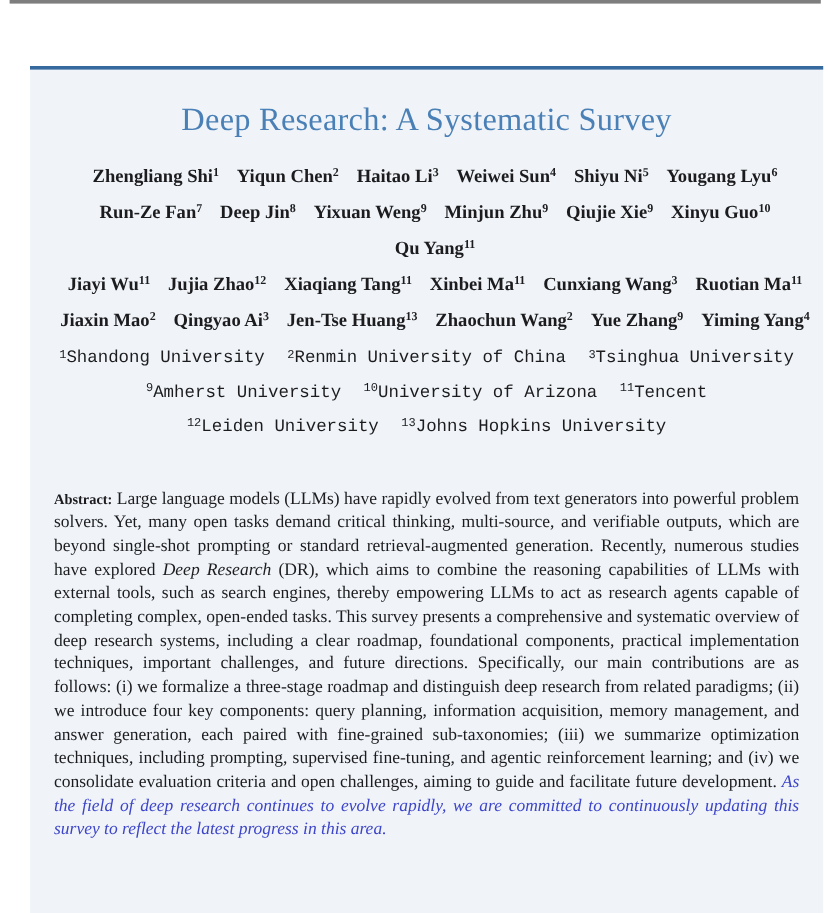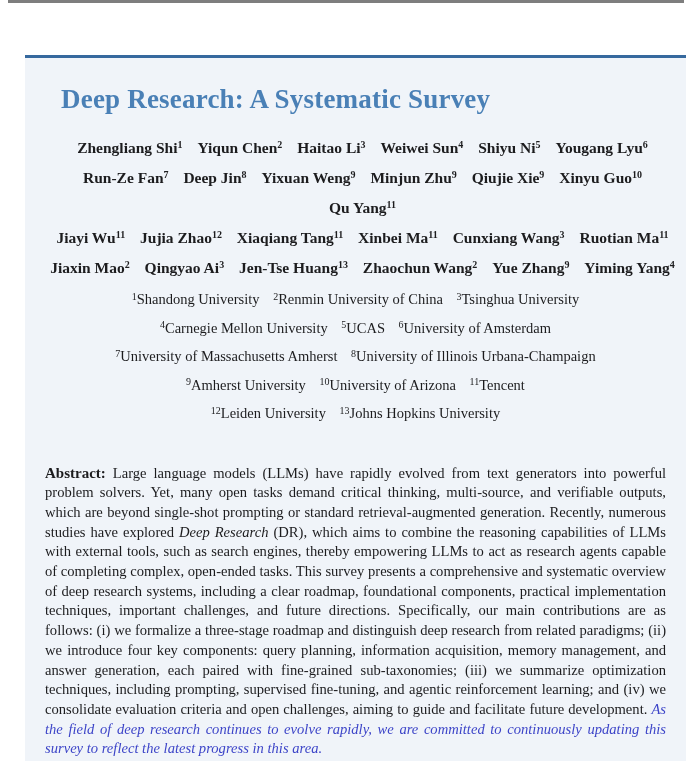--- a/index.html
+++ b/index.html
@@ -21,53 +21,53 @@
     width: 661px; height: 706px;
     background: #f0f4f9;
     box-sizing: border-box;
   }
   .rule {
     width: 100%; height: 3px;
     background: #36699e;
   }
   .title {
     margin: 26px 0 18px 0;
+    text-align: center;
     font-size: 27px;
-    font-weight: bold;
+    font-weight: normal;
     color: #4a80b6;
     letter-spacing: 0.2px;
-    padding-left: 36px;
   }
   .authors { text-align: center; font-size: 15.5px; font-weight: bold; color: #1c1c1e; }
   .aline { line-height: 30px; padding-left: 14px; }
   .author { margin: 0 5.5px; white-space: nowrap; }
   .sup {
     font-size: 10px;
     font-weight: bold;
     position: relative; top: -5.5px;
     vertical-align: baseline;
     line-height: 0;
   }
   .mail {
     font-size: 9.5px;
     color: #97a6bc;
     margin-left: 1px;
   }
-  .affils { margin-top: 2px; text-align: center; font-size: 14.5px; font-weight: normal; }
+  .affils { margin-top: 2px; text-align: center; font-size: 14.5px; font-weight: normal; font-family: Liberation Mono, monospace; }
   .fline { line-height: 28.5px; }
   .affil { margin: 0 5px; white-space: nowrap; }
   .affil .sup { font-weight: normal; top: -4.5px; }
   .abstract {
     margin: 36px 0 0 0;
     padding: 0 20px;
     text-align: justify;
     font-size: 14.6px;
     line-height: 19.7px;
   }
-  .ab-label { font-weight: bold; font-size: 15px; }
+  .ab-label { font-weight: bold; font-size: 12px; }
   .note { color: #3d45c8; }
 </style>
 </head>
 <body>
 
 <div class="top-bar"></div>
 
 <div class="paper">
   <div class="rule"></div>
 
@@ -109,29 +109,20 @@
     </div>
   </div>
 
   <div class="affils">
     <div class="fline">
       <span class="affil"><sup class="sup">1</sup><span>Shandong University</span></span>
       <span class="affil"><sup class="sup">2</sup><span>Renmin University of China</span></span>
       <span class="affil"><sup class="sup">3</sup><span>Tsinghua University</span></span>
     </div>
     <div class="fline">
-      <span class="affil"><sup class="sup">4</sup><span>Carnegie Mellon University</span></span>
-      <span class="affil"><sup class="sup">5</sup><span>UCAS</span></span>
-      <span class="affil"><sup class="sup">6</sup><span>University of Amsterdam</span></span>
-    </div>
-    <div class="fline">
-      <span class="affil"><sup class="sup">7</sup><span>University of Massachusetts Amherst</span></span>
-      <span class="affil"><sup class="sup">8</sup><span>University of Illinois Urbana-Champaign</span></span>
-    </div>
-    <div class="fline">
       <span class="affil"><sup class="sup">9</sup><span>Amherst University</span></span>
       <span class="affil"><sup class="sup">10</sup><span>University of Arizona</span></span>
       <span class="affil"><sup class="sup">11</sup><span>Tencent</span></span>
     </div>
     <div class="fline">
       <span class="affil"><sup class="sup">12</sup><span>Leiden University</span></span>
       <span class="affil"><sup class="sup">13</sup><span>Johns Hopkins University</span></span>
     </div>
   </div>
 

